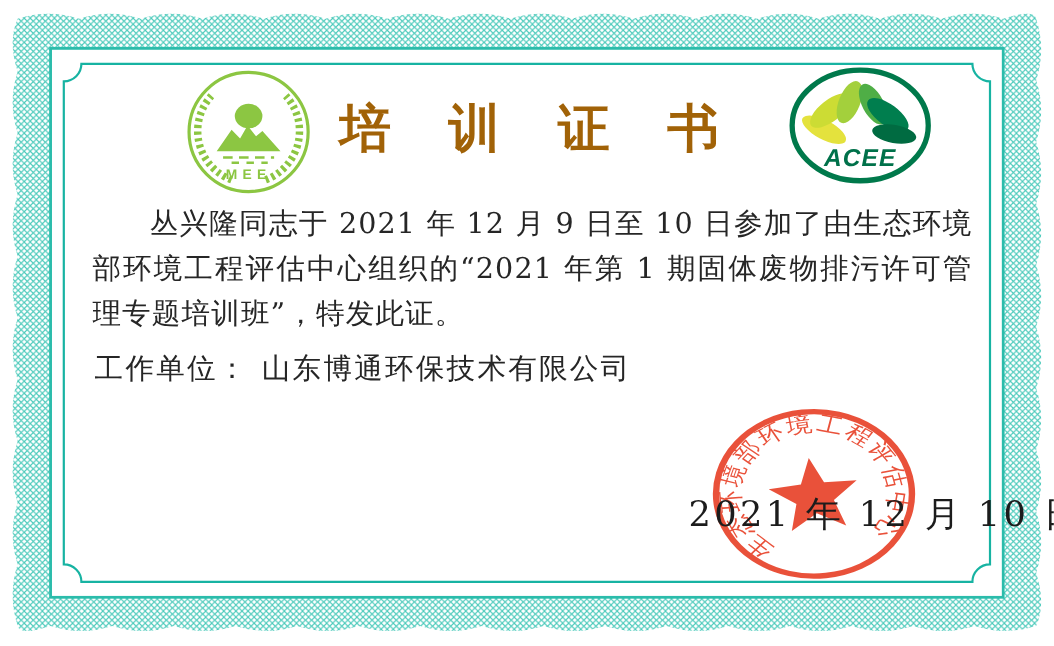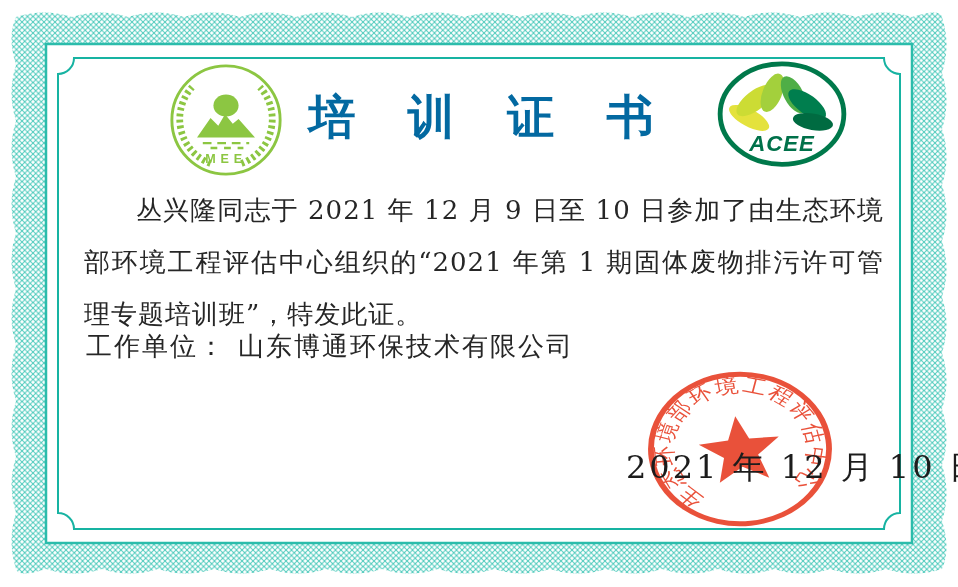--- a/index.html
+++ b/index.html
@@ -8,33 +8,33 @@
     font-family:"DejaVu Serif","Liberation Serif",serif;
   }
   .page{position:absolute;inset:0;}
   svg{display:block;}
   .border-svg{position:absolute;left:0;top:0;z-index:1;}
   .logo{position:absolute;z-index:3;}
   .mee-logo{left:163px;top:62px;}
   .acee-logo{left:712px;top:58px;}
   .title{
     position:absolute;left:290px;top:86px;width:400px;z-index:3;
-    font-size:47px;font-weight:bold;color:#0369a1;text-align:center;
+    font-size:47px;font-weight:bold;color:#a16207;text-align:center;
     letter-spacing:18px;white-space:nowrap;
   }
   .body-text{
     position:absolute;left:84px;top:184px;width:800px;z-index:3;
-    font-size:26px;line-height:52px;color:#262626;letter-spacing:1px;
+    font-size:26px;line-height:41px;color:#262626;letter-spacing:1px;
     text-indent:2em;text-align:justify;
   }
   .info-line{
     position:absolute;left:86px;z-index:3;font-size:26px;color:#262626;
     letter-spacing:2px;white-space:nowrap;
   }
-  .work-unit-line{top:329px;}
+  .work-unit-line{top:318px;}
   .cert-no-line{top:374px;}
   .info-line .value{margin-left:12px;}
   .seal{position:absolute;left:634px;top:360px;z-index:4;opacity:0.92;}
   .date{
     position:absolute;left:626px;top:446px;z-index:5;font-size:32px;
     color:#1c1c1c;letter-spacing:3px;white-space:nowrap;
   }
 </style>
 </head>
 <body>

